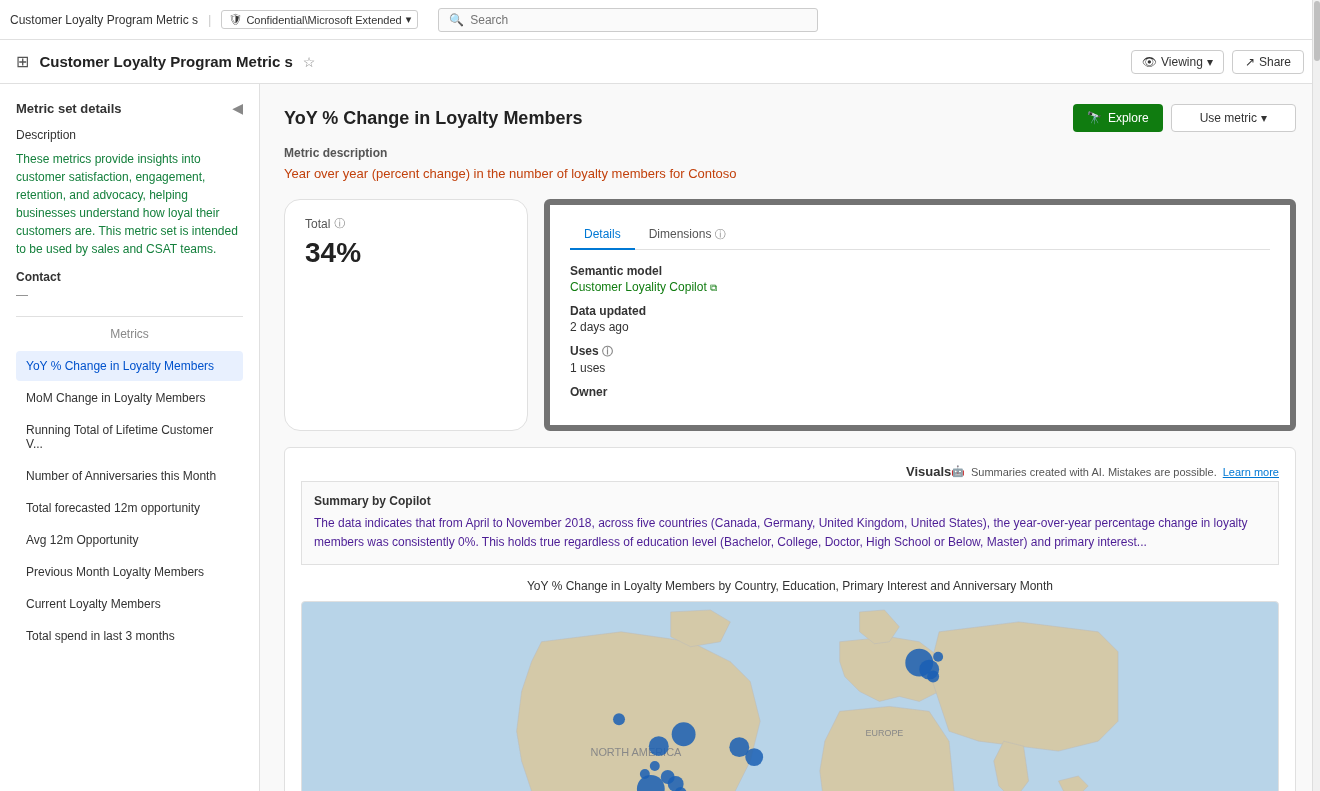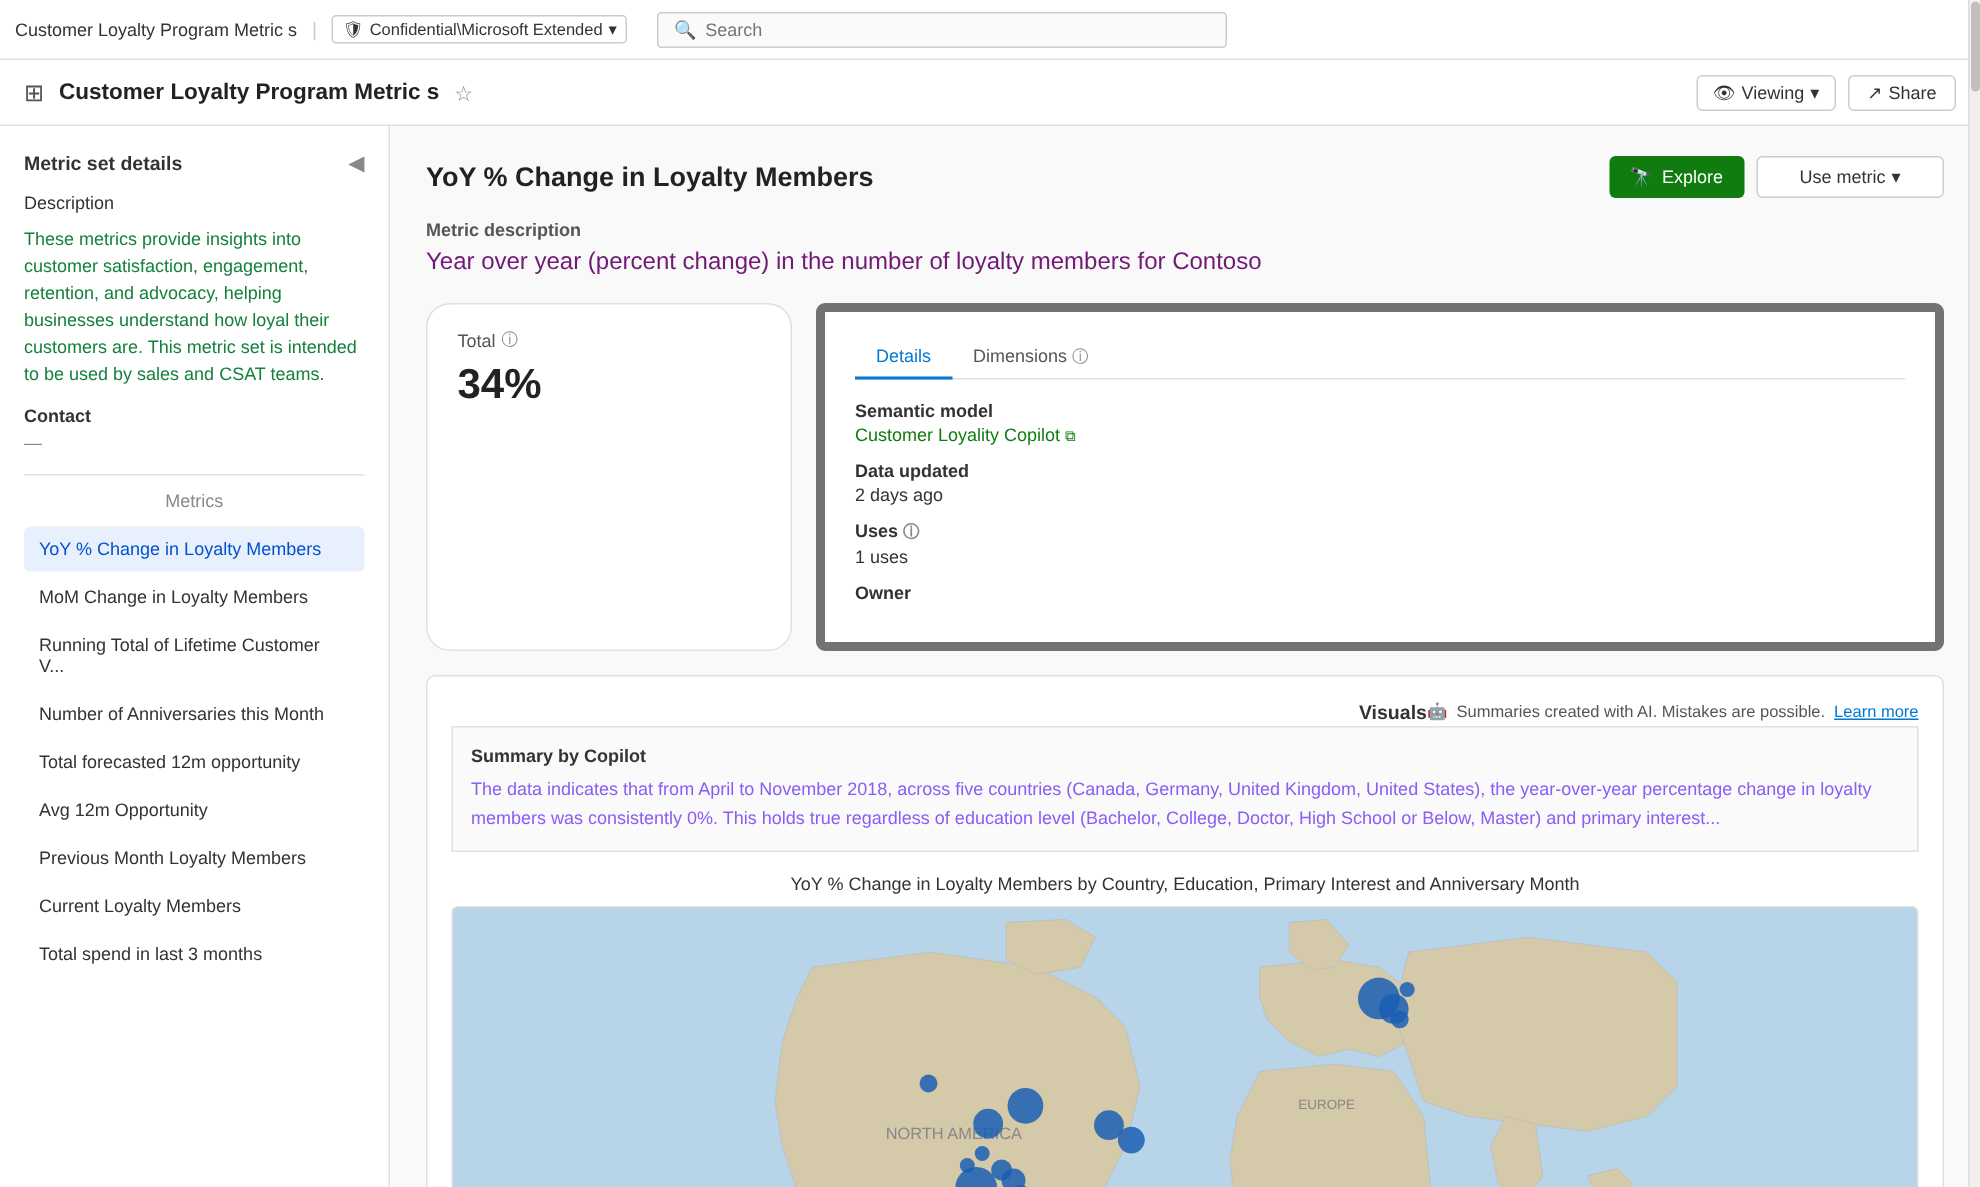--- a/index.html
+++ b/index.html
@@ -88,21 +88,21 @@
     .explore-btn {
       background: #107c10; color: #fff; border: none; border-radius: 4px;
       padding: 6px 14px; cursor: pointer; font-size: 12px; display: flex; align-items: center; gap: 6px;
     }
     .use-metric-btn {
       background: #fff; color: #333; border: 1px solid #ccc; border-radius: 4px;
       padding: 6px 28px; cursor: pointer; font-size: 12px; display: flex; align-items: center; gap: 4px;
     }
 
     .metric-desc-label { font-size: 12px; font-weight: 600; color: #555; margin-bottom: 6px; }
-    .metric-desc-text { font-size: 16px; color: #701a75; margin-bottom: 18px; }
+    .metric-desc-text { font-size: 13px; color: #c2410c; margin-bottom: 18px; }
 
     
     .cards-row { display: flex; gap: 16px; margin-bottom: 16px; }
 
     
     .total-card {
       background: #fff; border: 1px solid #e0e0e0; border-radius: 16px;
       padding: 16px 20px; width: 244px; min-width: 240px;
     }
     .total-label { font-size: 12px; color: #555; margin-bottom: 6px; display: flex; align-items: center; gap: 4px; }
@@ -135,21 +135,21 @@
     .visuals-title { font-size: 13px; font-weight: 600; color: #333; }
     .ai-notice { font-size: 11px; color: #555; display: flex; align-items: center; gap: 6px; }
     .ai-notice a { color: #0078d4; }
 
     
     .summary-box {
       border: 1px solid #e0e0e0; border-radius: 0; padding: 12px;
       margin-bottom: 14px; background: #fafafa;
     }
     .summary-title { font-size: 12px; font-weight: 600; color: #333; margin-bottom: 6px; }
-    .summary-text { font-size: 12px; color: #8b5cf6; line-height: 1.6; }
+    .summary-text { font-size: 12px; color: #4c1d95; line-height: 1.6; }
 
     
     .map-title { font-size: 12px; font-weight: 500; color: #333; text-align: center; margin-bottom: 8px; }
     .map-container {
       border: 1px solid #e0e0e0; border-radius: 4px; overflow: hidden;
       position: relative; height: 340px; background: #b8d4e8;
     }
 
     
     .map-svg { width: 100%; height: 100%; }

